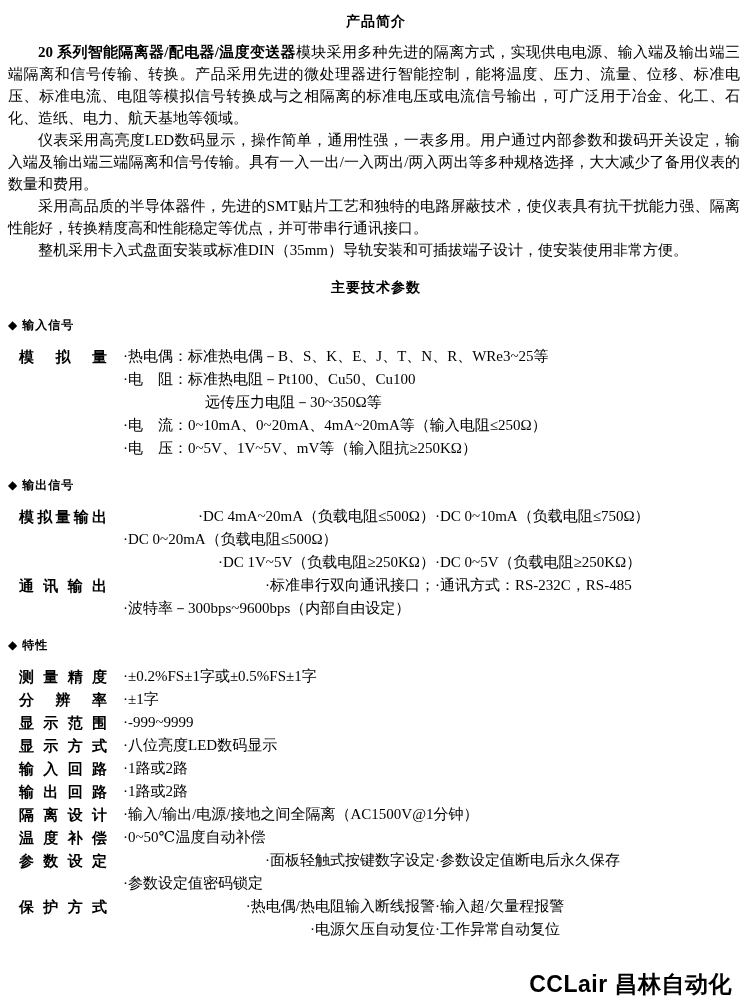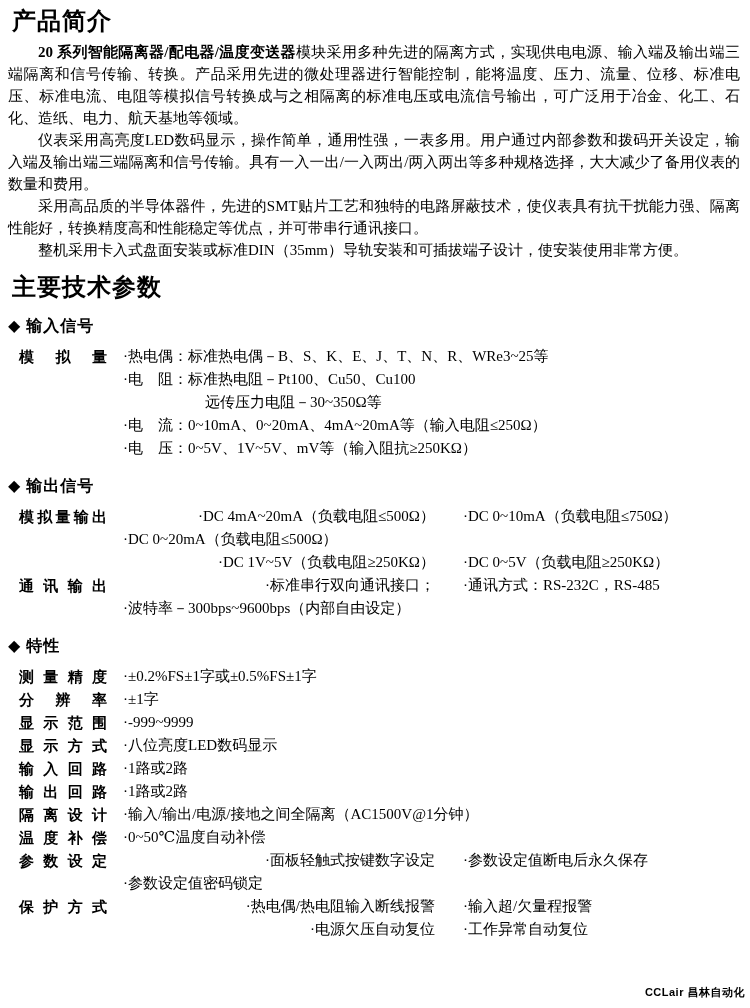--- a/index.html
+++ b/index.html
@@ -10,35 +10,36 @@
     position: relative;
     overflow: hidden;
     color: #000;
     font-family: "Liberation Serif", "DejaVu Serif", serif;
     font-size: 15px;
     padding: 6px 10px 0 8px;
   }
   .doc-title {
     font-family: "Liberation Sans", "DejaVu Sans", sans-serif;
     font-weight: 700;
-    font-size: 24px;
+    font-size: 14px;
     line-height: 26px;
     margin: 2px 0 7px 4px;
     letter-spacing: 1px;
+    text-align: center;
   }
   .doc-title.second { margin-top: 13px; margin-bottom: 5px; }
   .para {
     text-indent: 2em;
     text-align: justify;
     line-height: 22px;
   }
   .para .lead { font-weight: 700; }
   .sec-heading {
     font-weight: 700;
-    font-size: 16px;
+    font-size: 12px;
     line-height: 21px;
     margin: 15px 0 9px 0;
     letter-spacing: 1px;
   }
   .spec-row { display: flex; align-items: flex-start; }
   .spec-label {
     flex: 0 0 88px;
     margin-right: 16px;
     font-weight: 700;
     font-family: "Liberation Sans", "DejaVu Sans", sans-serif;
@@ -48,29 +49,29 @@
     text-align-last: justify;
     margin-left: 11px;
   }
   .spec-lines { flex: 1; min-width: 0; }
   .spec-line {
     display: flex;
     line-height: 23px;
     white-space: nowrap;
   }
   .spec-line .c1 { flex: 0 0 312px; text-align: right; }
-  .spec-line .c2 { flex: 1; margin-left: 28px; }
+  .spec-line .c2 { flex: 1; }
   .spec-line.indent > span { padding-left: 82px; }
   .footer-logo {
     position: absolute;
-    right: 5px;
+    right: 18px;
     bottom: 8px;
     font-family: "Liberation Sans", "DejaVu Sans", sans-serif;
     font-weight: 700;
-    font-size: 11px;
+    font-size: 23px;
     letter-spacing: 0.5px;
   }
 </style>
 </head>
 <body>
 
 <div class="page">
 
   <h1 class="doc-title">产品简介</h1>
 

